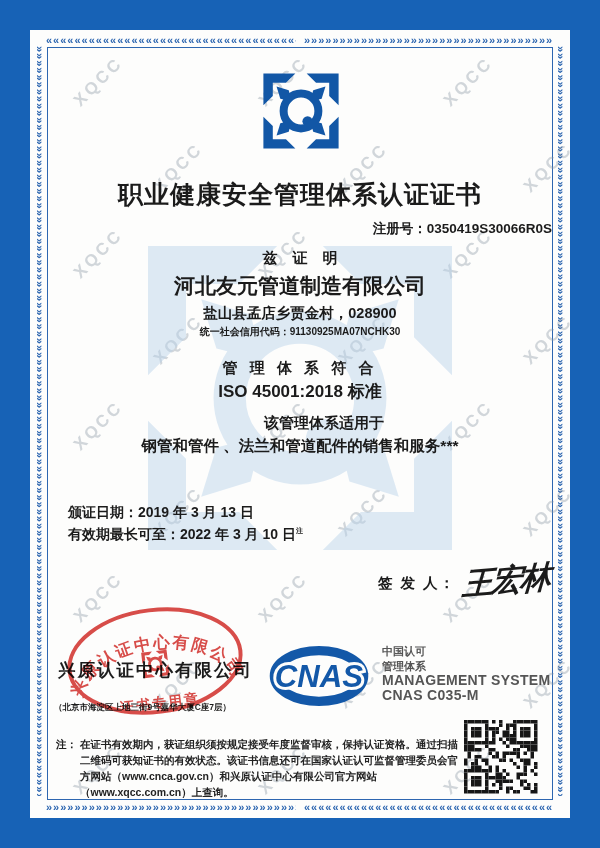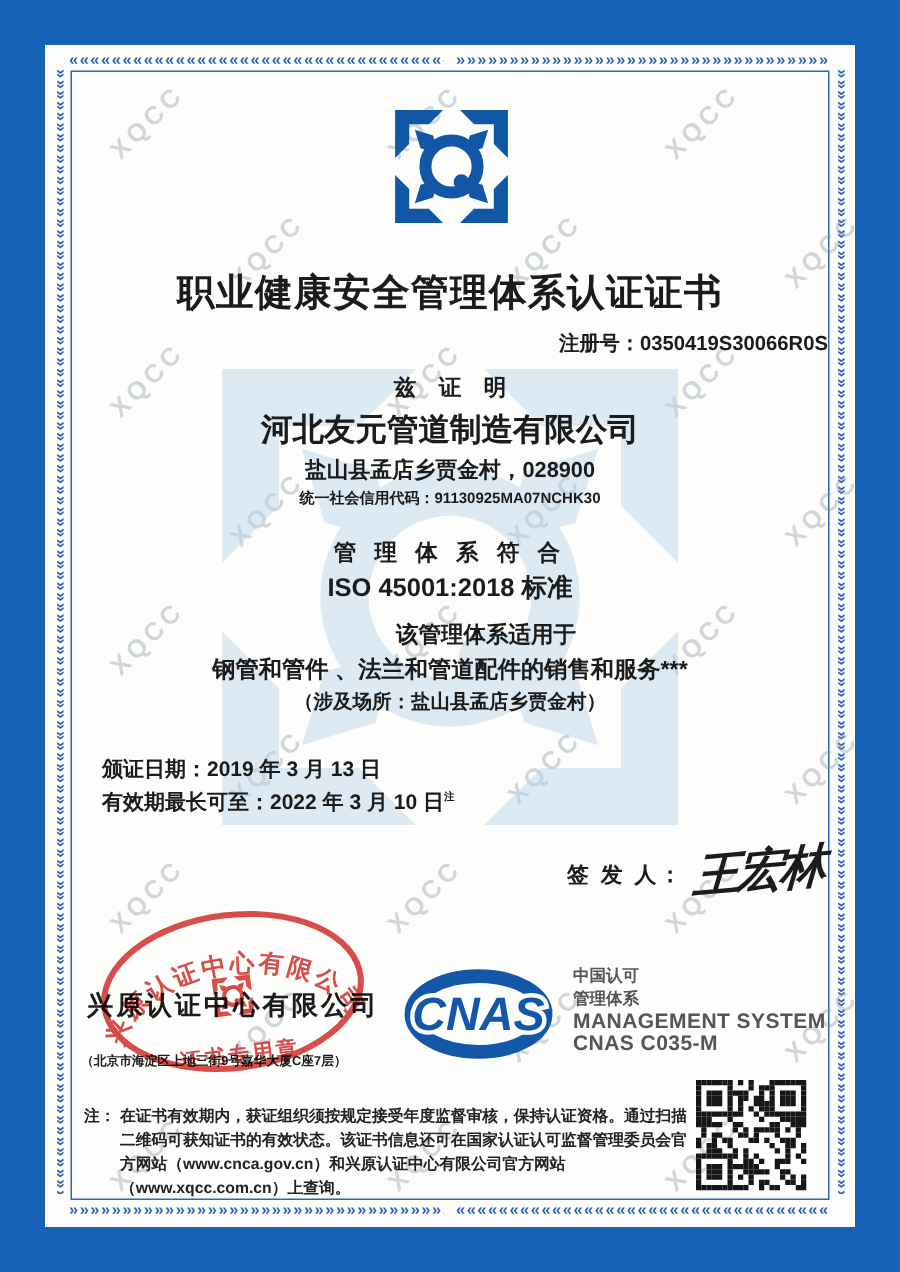--- a/index.html
+++ b/index.html
@@ -121,21 +121,20 @@
       <div class="center title">职业健康安全管理体系认证证书</div>
       <div class="regno">注册号：0350419S30066R0S</div>
       <div class="center certify">兹　证　明</div>
       <div class="center company">河北友元管道制造有限公司</div>
       <div class="center addr">盐山县孟店乡贾金村，028900</div>
       <div class="center code">统一社会信用代码：91130925MA07NCHK30</div>
       <div class="center conform">管 理 体 系 符 合</div>
       <div class="center iso">ISO 45001:2018 标准</div>
       <div class="center scopehead">该管理体系适用于</div>
       <div class="center scope">钢管和管件 、法兰和管道配件的销售和服务***</div>
-      <div class="center sites">（涉及场所：盐山县孟店乡贾金村）</div>
 
       <div class="dateline" style="top:474px;"><span>颁证日期：2019 年 3 月 13 日</span></div>
       <div class="dateline" style="top:496px;"><span>有效期最长可至：2022 年 3 月 10 日</span><sup>注</sup></div>
 
       <div class="signrow">
         <span class="signlabel">签 发 人：</span>
         <span class="signature">王宏林</span>
       </div>
 
       <svg class="stamp" width="190" height="130" viewBox="0 0 190 130">

